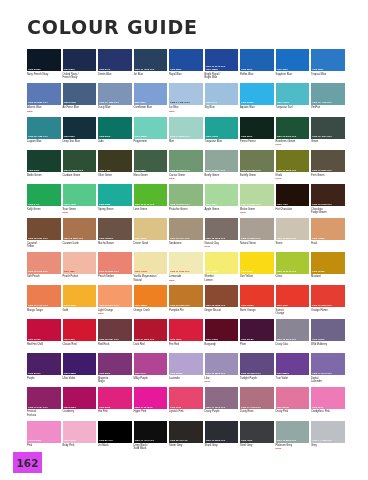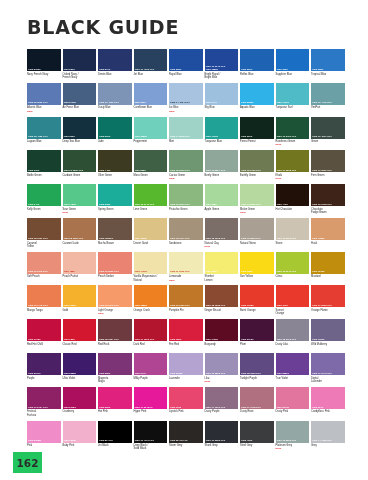--- a/index.html
+++ b/index.html
@@ -81,36 +81,36 @@
     font-size: 2.4px;
     line-height: 3px;
     font-weight: bold;
   }
   #pagenum {
     position: absolute;
     left: 13px;
     top: 452px;
     width: 29px;
     height: 21px;
-    background: #22c55e;
+    background: #d946ef;
     display: flex;
     align-items: center;
     justify-content: center;
     font-size: 10.5px;
     font-weight: bold;
     color: #2b2b2b;
     font-family: "DejaVu Sans", sans-serif;
   }
 </style>
 </head>
 <body>
 
 <div id="page">
 
-  <div id="title">BLACK GUIDE</div>
+  <div id="title">COLOUR GUIDE</div>
 
   <div id="grid">
       <div class="cell">
         <div class="swatch" style="background: rgb(13, 24, 38);">
           <div class="code" style="color: rgb(255, 255, 255);">PMS 5395C</div>
         </div>
         <div class="name"><span>Navy French Navy</span></div>
       </div>
       <div class="cell">
         <div class="swatch" style="background: rgb(27, 42, 77);">

